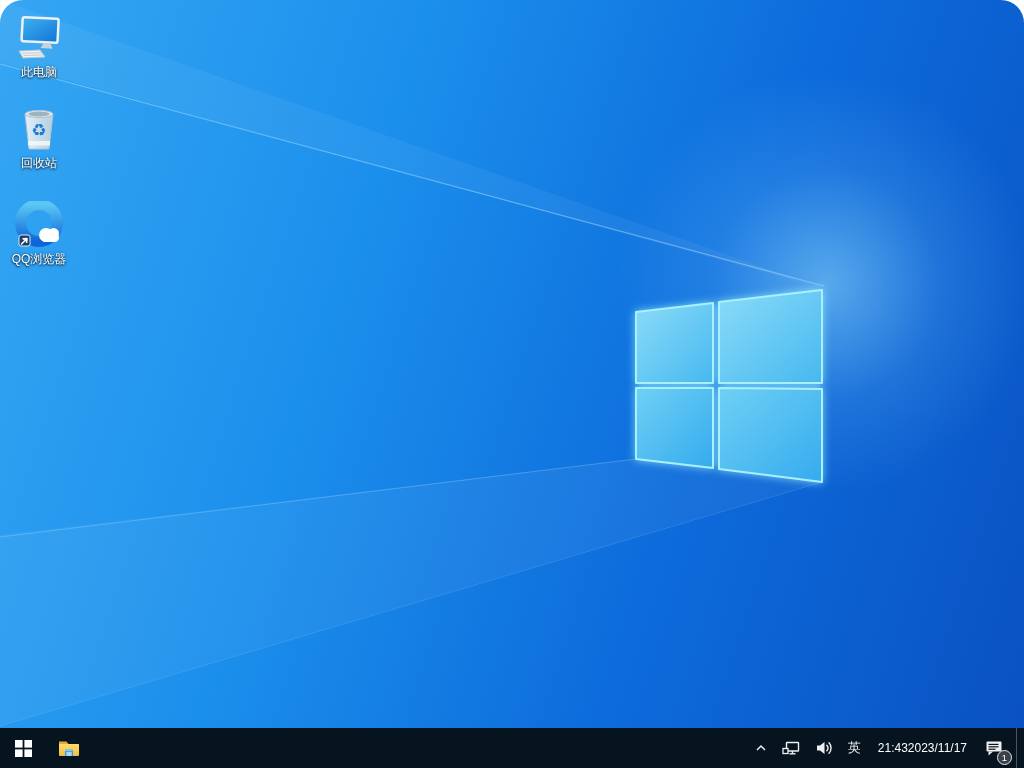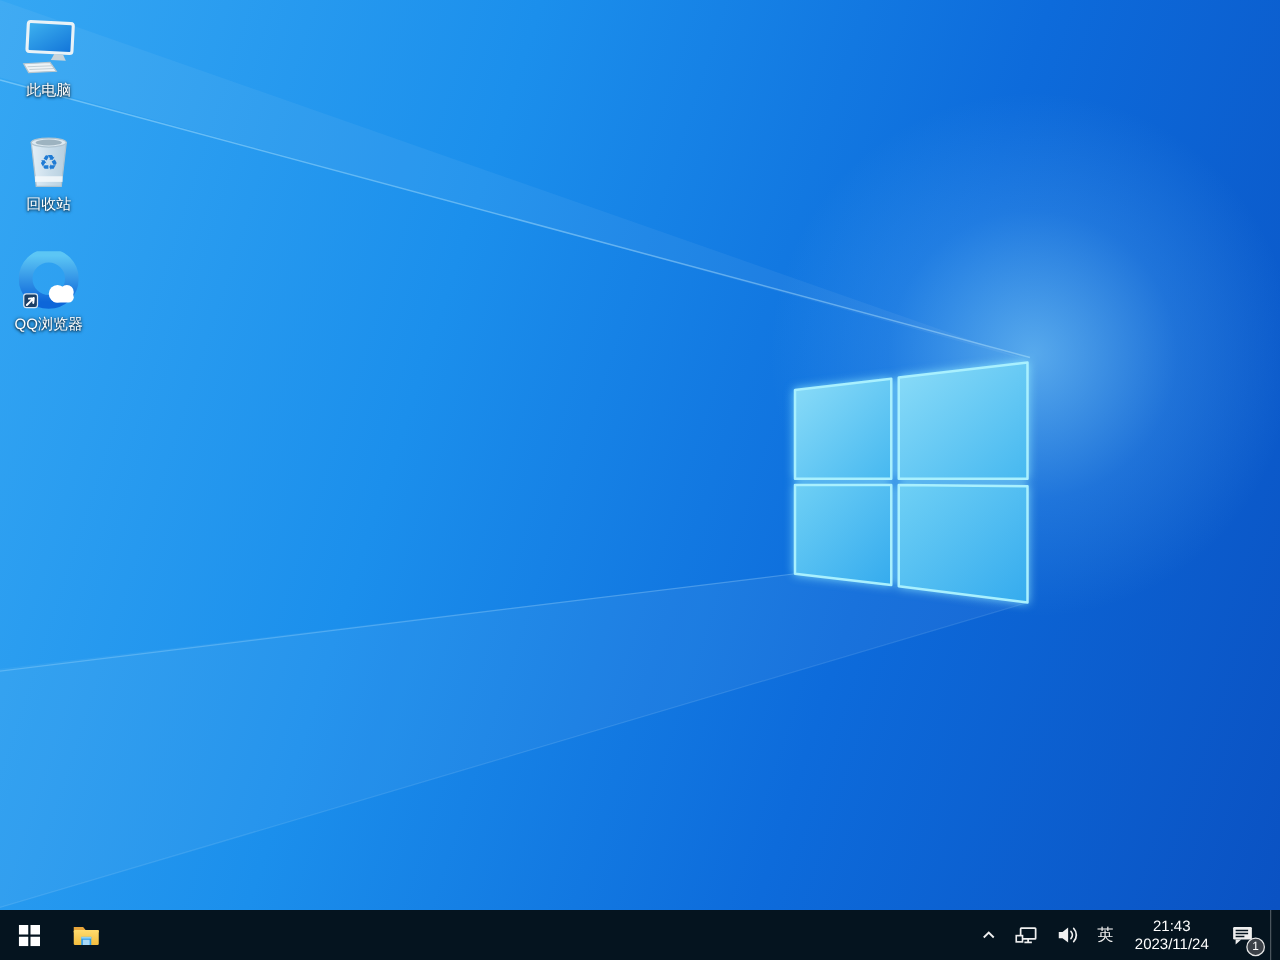--- a/index.html
+++ b/index.html
@@ -5,20 +5,21 @@
   * { margin:0; padding:0; box-sizing:border-box; }
   html,body { width:1024px; height:768px; overflow:hidden;
     font-family:"Liberation Sans", sans-serif; }
 
   
   .desktop {
     position:absolute; inset:0; 
     background:
       radial-gradient(circle 210px at 826px 284px, rgba(150,225,255,.55), rgba(120,200,255,.18) 55%, rgba(120,200,255,0) 100%),
       linear-gradient(108deg, #35a7f3 0%, #1b8fec 34%, #0d6bdb 66%, #0a51c2 100%);
+    border-radius: 23px;
   }
   .wallpaper-svg { position:absolute; left:0; top:0; }
   .logo-glow { filter:drop-shadow(0 0 4px rgba(150,240,255,.75)); }
 
   
   .icon-cell {
     position:absolute; left:1px; width:76px;
     display:flex; flex-direction:column; align-items:center;
     padding-top:6px; cursor:default;
   }
@@ -33,21 +34,21 @@
   .taskbar {
     position:absolute; left:0; bottom:0; width:1024px; height:40px;
     background:#05141f; display:flex; align-items:stretch; z-index:5;
   }
   .tb-btn { width:47px; display:flex; align-items:center; justify-content:center; }
   .tb-spacer { flex:1; }
   .tray { display:flex; align-items:center; }
   .tray-item { padding:0 7px; height:40px; display:flex; align-items:center; justify-content:center; }
   .lang { font-size:13px; color:#efefef; padding:0 8px; }
   .clock {
-    display:flex; flex-direction:column; align-items:center; justify-content:center;
+    display:flex; align-items:center; justify-content:center;
     color:#fff; font-size:12px; line-height:14px; padding:0 9px; min-width:74px;
   }
   .action-center { position:relative; padding:0 12px 0 8px; }
   .badge {
     position:absolute; right:4px; bottom:3px;
     width:15px; height:15px; border-radius:50%;
     background:#3c4148; border:1px solid #e6e6e6;
     color:#fff; font-size:9.5px; line-height:13px; text-align:center;
   }
   .show-desktop {
@@ -201,21 +202,21 @@
       <svg width="18" height="16" viewBox="0 0 18 16">
         <path d="M2,5.5 h3 L9.5,2 v12 L5,10.5 H2 Z" fill="#efefef"></path>
         <path d="M11.8,5.2 a4.2,4.2 0 0 1 0,5.6 M14,2.8 a7.6,7.6 0 0 1 0,10.4" fill="none" stroke="#efefef" stroke-width="1.4" stroke-linecap="round"></path>
       </svg>
     </div>
 
     <div class="tray-item lang">英</div>
 
     <div class="clock">
       <span>21:43</span>
-      <span>2023/11/24</span>
+      <span>2023/11/17</span>
     </div>
 
     <div class="tray-item action-center">
       <svg width="20" height="20" viewBox="0 0 20 20">
         <rect x="2.5" y="3.5" width="15" height="10" rx="1" fill="#efefef"></rect>
         <polygon points="4.5,13.5 9,13.5 4.5,17.5" fill="#efefef"></polygon>
         <g fill="#05141f">
           <rect x="4.5" y="5.8" width="10" height="1.2"></rect>
           <rect x="4.5" y="8.2" width="10" height="1.2"></rect>
           <rect x="4.5" y="10.6" width="7" height="1.2"></rect>

